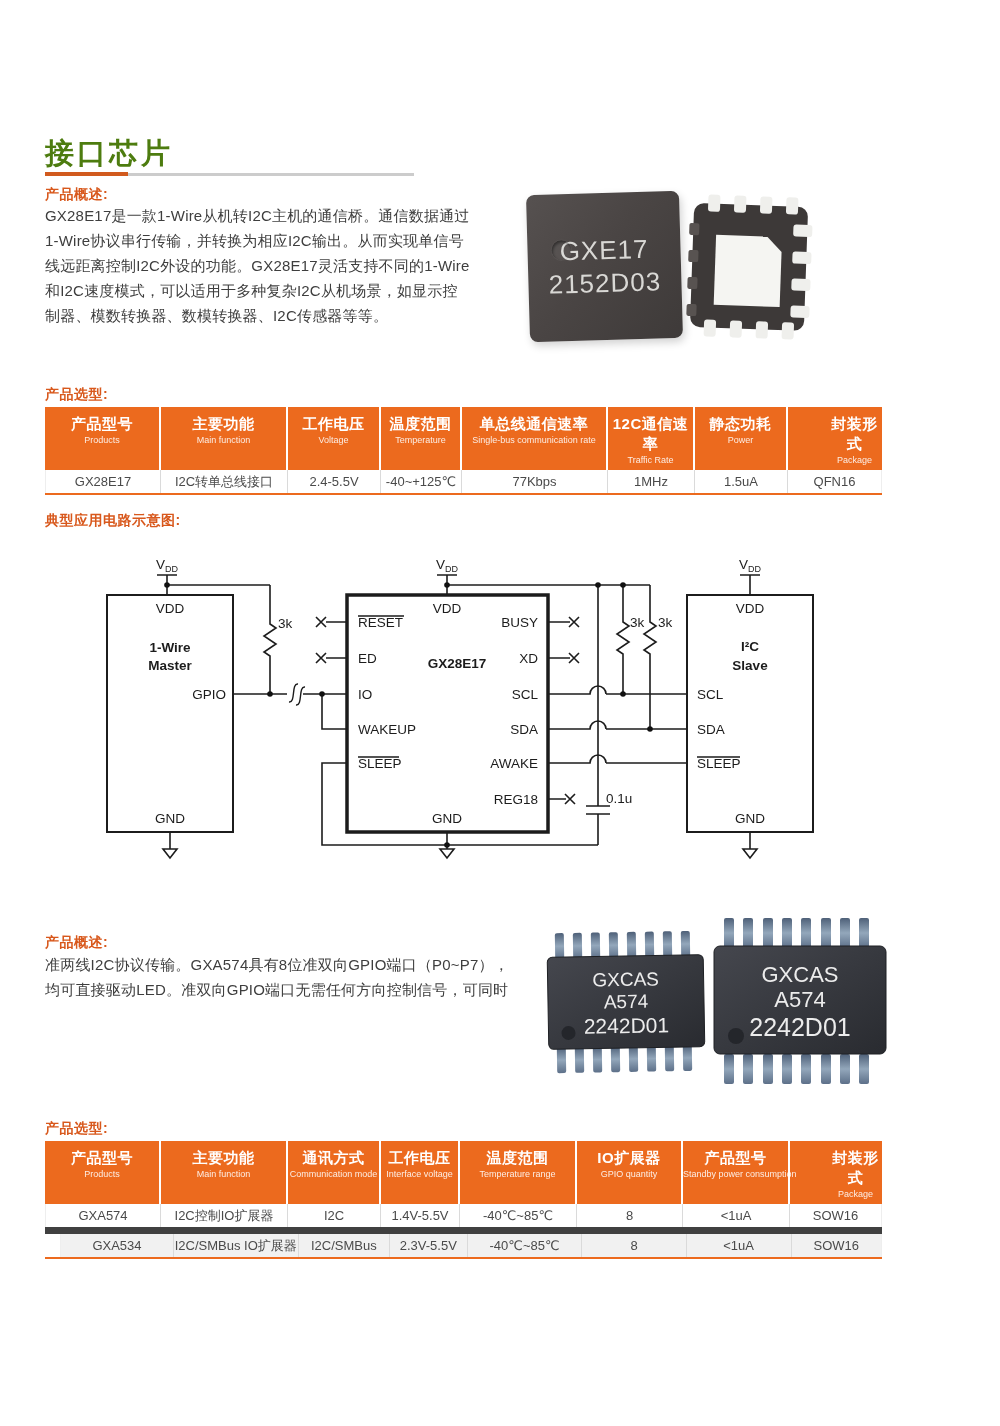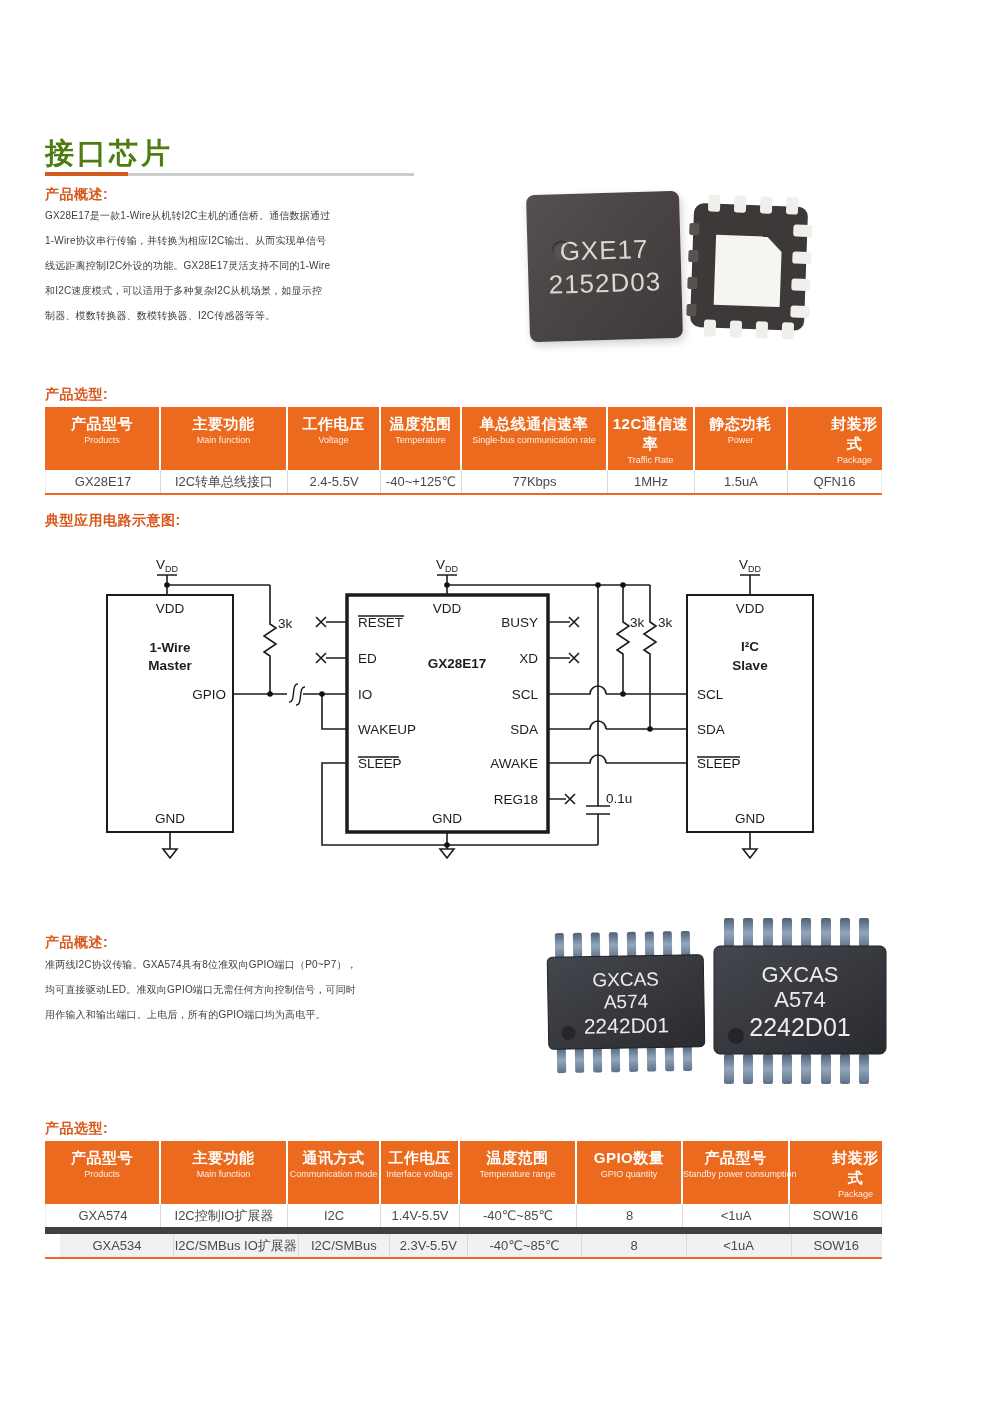--- a/index.html
+++ b/index.html
@@ -6,21 +6,21 @@
   #page{position:relative;width:1000px;height:1426px;background:#fff;overflow:hidden;
         font-family:"Liberation Sans","DejaVu Sans",sans-serif;}
 
   
   .page-title{position:absolute;left:45px;top:134px;font-size:29px;font-weight:bold;
               color:#4d7c0f;letter-spacing:3px;}
   .rule-orange{position:absolute;left:45px;top:172px;width:83px;height:4px;background:#d15a1e;}
   .rule-gray{position:absolute;left:128px;top:173px;width:286px;height:3px;background:#cccccc;}
   .olabel{position:absolute;left:45px;font-size:14px;font-weight:bold;color:#d8581c;letter-spacing:.5px;}
   .para{position:absolute;left:45px;}
-  .para .p-line{height:25px;line-height:25px;font-size:10px;color:#3e3e3e;white-space:nowrap;letter-spacing:.2px;}
+  .para .p-line{height:25px;line-height:25px;font-size:15px;color:#3e3e3e;white-space:nowrap;letter-spacing:.2px;}
 
   
   .chip-front{position:absolute;left:528px;top:193px;width:153px;height:147px;border-radius:8px;
               background:linear-gradient(130deg,#565150 0%,#4a4544 45%,#3e3a39 100%);
               transform:rotate(-1.6deg);display:flex;flex-direction:column;align-items:center;
               justify-content:center;box-shadow:2px 4px 8px rgba(0,0,0,.18);}
   .chip-front .mark{font-size:26px;line-height:33px;color:#d9d8d5;letter-spacing:1px;}
   .chip-front .dimple{position:absolute;left:24px;top:46px;width:20px;height:20px;border-radius:50%;
               background:rgba(255,255,255,.05);box-shadow:inset 1px 2px 3px rgba(0,0,0,.45),0 0 1px rgba(255,255,255,.25);}
   .qfn{position:absolute;left:688px;top:199px;transform:rotate(2deg);}
@@ -264,21 +264,20 @@
       <text x="630" y="627">3k</text>
       <text x="658" y="627">3k</text>
       <text x="606" y="803">0.1u</text>
     </g>
   </svg>
 
   <div class="olabel" style="top:934px">产品概述:</div>
   <div class="para" style="top:952px">
     <div class="p-line">准两线I2C协议传输。GXA574具有8位准双向GPIO端口（P0~P7），</div>
     <div class="p-line">均可直接驱动LED。准双向GPIO端口无需任何方向控制信号，可同时</div>
-    <div class="p-line">用作输入和输出端口。上电后，所有的GPIO端口均为高电平。</div>
   </div>
 
   <svg class="soic soic-a" width="168" height="148" style="overflow:visible">
     <defs>
       <linearGradient id="pinG" x1="0" y1="0" x2="0" y2="1">
         <stop offset="0" stop-color="#4e6078"></stop>
           <stop offset="0.5" stop-color="#93a7bb"></stop>
           <stop offset="1" stop-color="#5d7089"></stop>
       </linearGradient>
       <linearGradient id="bodyG" x1="0" y1="0" x2="1" y2="1">
@@ -353,21 +352,21 @@
         </div>
       <div class="th">
           <div class="cn">工作电压</div>
           <div class="en">Interface voltage</div>
         </div>
       <div class="th">
           <div class="cn">温度范围</div>
           <div class="en">Temperature range</div>
         </div>
       <div class="th">
-          <div class="cn">GPIO数量</div>
+          <div class="cn">IO扩展器</div>
           <div class="en">GPIO quantity</div>
         </div>
       <div class="th">
           <div class="cn">产品型号</div>
           <div class="en">Standby power consumption</div>
         </div>
       <div class="th">
           <div class="cn">封装形式</div>
           <div class="en">Package</div>
         </div>

